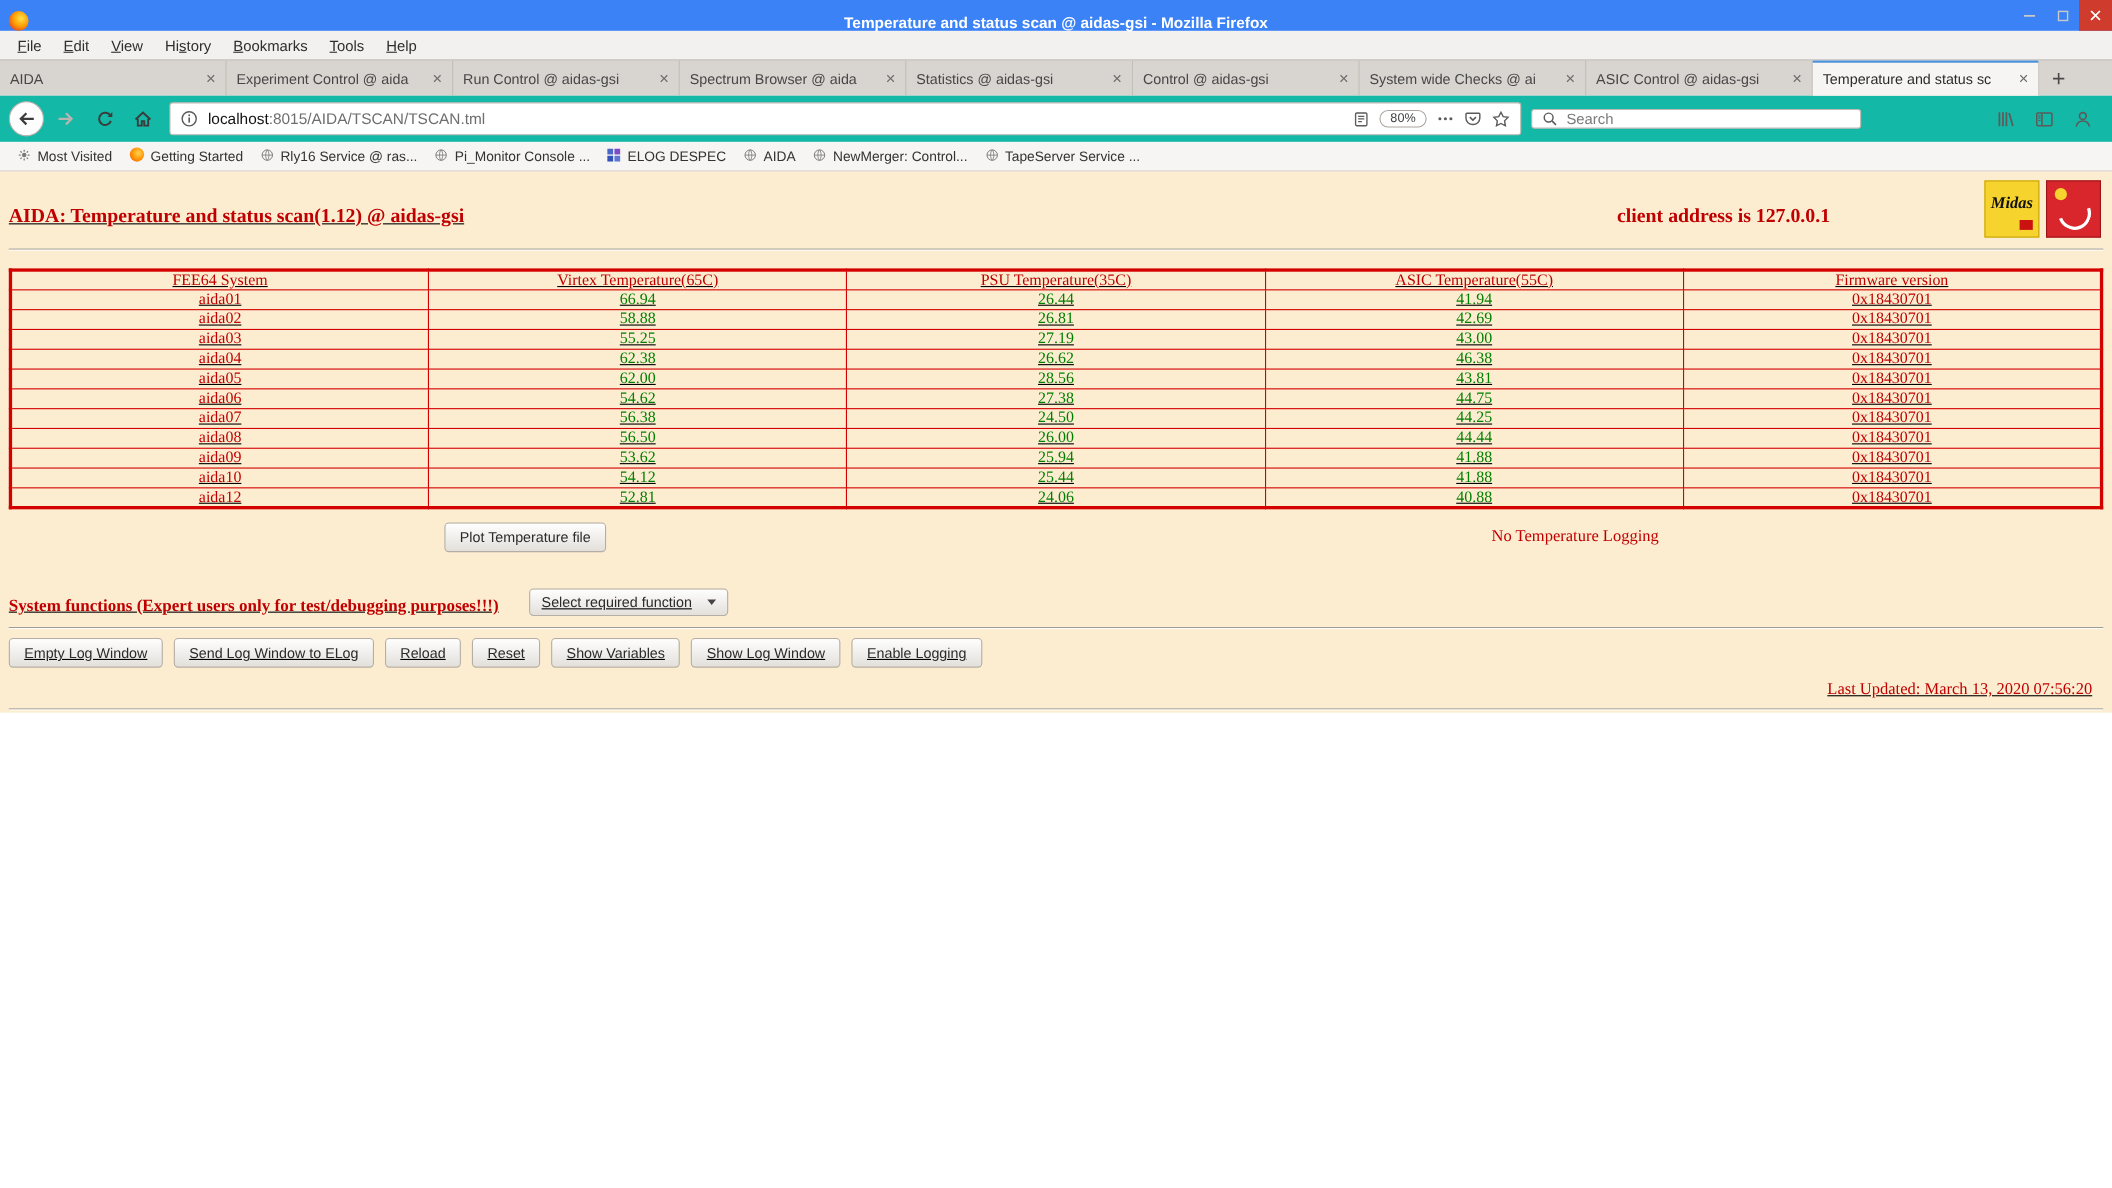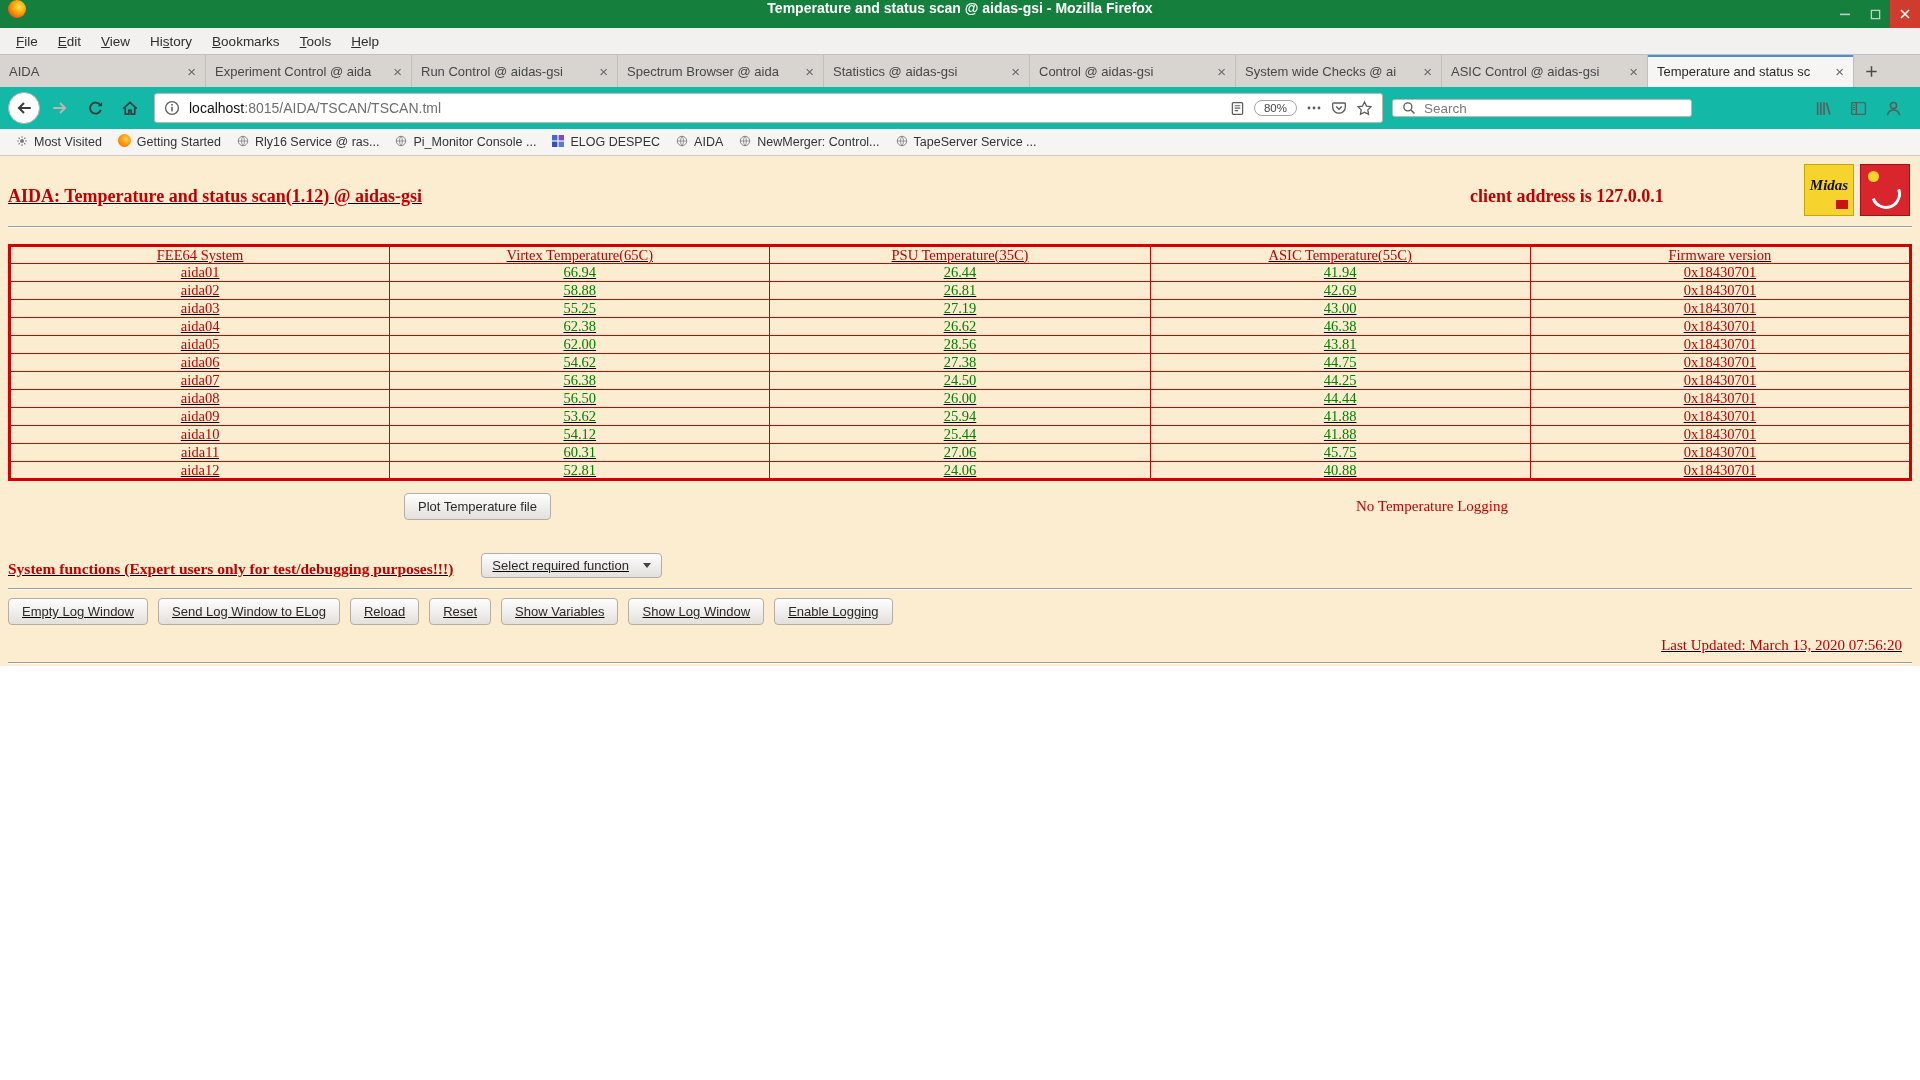--- a/index.html
+++ b/index.html
@@ -4,21 +4,21 @@
 <style>
   :root{
     --page-bg:#fcecd0; --red:#c00000; --green:#008000; --table-border:#d40000;
   }
   *{margin:0;padding:0;box-sizing:border-box;}
   html,body{width:1920px;height:1080px;}
   body{font-family:"Liberation Sans",sans-serif;background:#fff;overflow:hidden;}
   .screen{width:1920px;height:1080px;display:flex;flex-direction:column;}
 
   
-  .titlebar{height:28px;background:#15803d;color:#fff;display:flex;align-items:flex-start;position:relative;flex:none;gap:14px;}
+  .titlebar{height:28px;background:#3b82f6;color:#fff;display:flex;align-items:flex-end;position:relative;flex:none;gap:14px;}
   .fx-ball{width:18px;height:18px;border-radius:50%;margin-left:8px;flex:none;
     background:radial-gradient(circle at 62% 38%, #ffe14d 0%, #ff9e00 45%, #e95420 75%, #b33a12 100%);}
   .win-title{position:absolute;left:0;right:0;text-align:center;font-size:14px;font-weight:bold;pointer-events:none;}
   .win-controls{margin-left:auto;display:flex;align-items:stretch;height:100%;position:relative;}
   .wc{width:30px;display:flex;align-items:center;justify-content:center;color:#c9c9c9;}
   .wc.close{background:#cf3c2d;color:#fff;}
 
   
   .menubar{height:26px;background:#f3f1ef;display:flex;align-items:center;padding-left:6px;font-size:13.5px;color:#2e2e2e;flex:none;}
   .menu-item{padding:4px 10px;}
@@ -424,27 +424,20 @@
             <td class="red">0x18430701</td>
           </tr>
           <tr>
             <td class="red">aida10</td>
             <td class="green">54.12</td>
             <td class="green">25.44</td>
             <td class="green">41.88</td>
             <td class="red">0x18430701</td>
           </tr>
           <tr>
-            <td class="red">aida11</td>
-            <td class="green">60.31</td>
-            <td class="green">27.06</td>
-            <td class="green">45.75</td>
-            <td class="red">0x18430701</td>
-          </tr>
-          <tr>
             <td class="red">aida12</td>
             <td class="green">52.81</td>
             <td class="green">24.06</td>
             <td class="green">40.88</td>
             <td class="red">0x18430701</td>
           </tr>
         </tbody>
     </table>
 
     <div class="plot-row">

